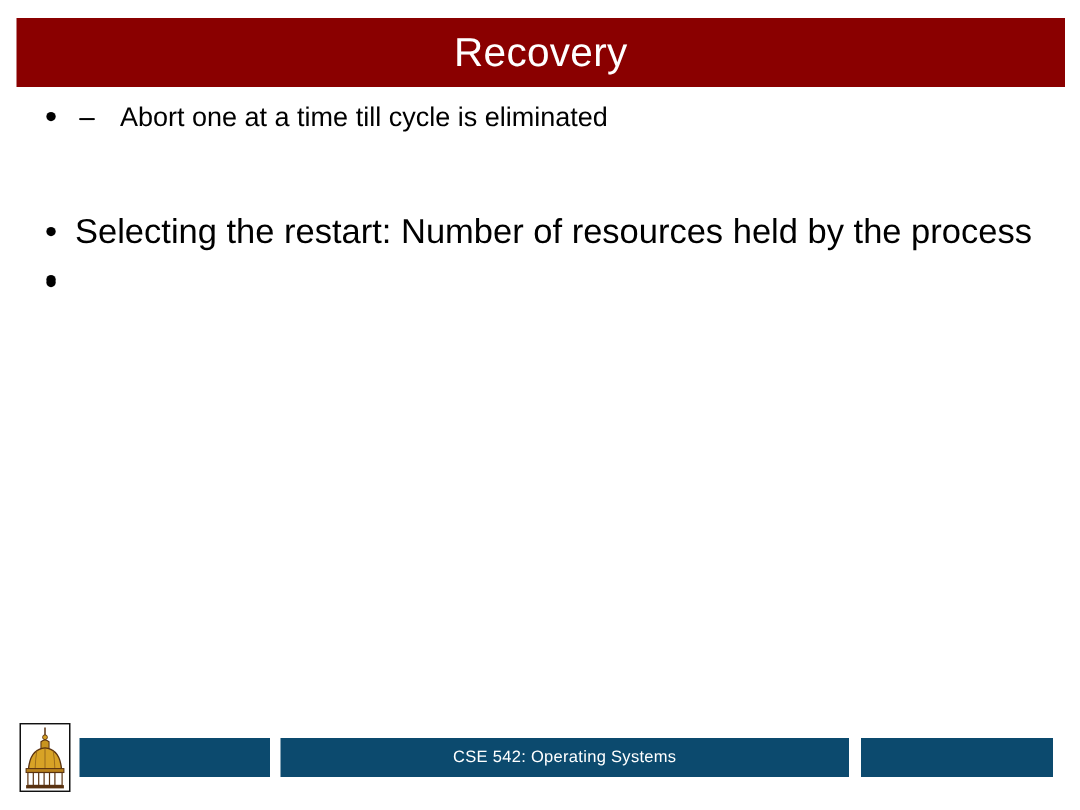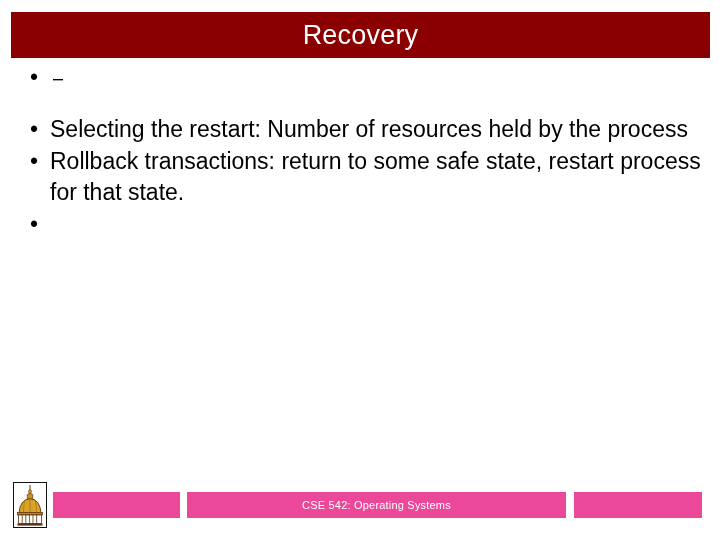--- a/index.html
+++ b/index.html
@@ -115,21 +115,21 @@
     box-sizing: border-box;
     overflow: hidden;
   }
   #footer-logo svg {
     display: block;
   }
   .footer-bar {
     position: absolute;
     top: 10px;
     height: 26px;
-    background: #ec4899;
+    background: #0c4a6e;
   }
   #footer-bar-left {
     left: 53px;
     width: 127px;
   }
   #footer-bar-center {
     left: 187px;
     width: 379px;
     display: flex;
     align-items: center;
@@ -163,34 +163,34 @@
     </div>
 
     <div class="sub-gap"></div>
 
     <div class="bullet-l2">
       <span class="marker">–</span>
     </div>
 
     <div class="bullet-l2">
       <span class="marker">–</span>
+      <span>Abort one at a time till cycle is eliminated</span>
     </div>
 
     <div class="group-gap"></div>
 
     <div class="bullet-l1">
       <span class="marker">•</span>
       <span>Selecting the restart: Number of resources held by the process</span>
     </div>
 
     <div class="para-gap"></div>
 
     <div class="bullet-l1">
       <span class="marker">•</span>
-      <span>Rollback transactions: return to some safe state, restart process for that state.</span>
     </div>
 
     <div class="para-gap"></div>
 
     <div class="bullet-l1">
       <span class="marker">•</span>
     </div>
 
   </div>
 

